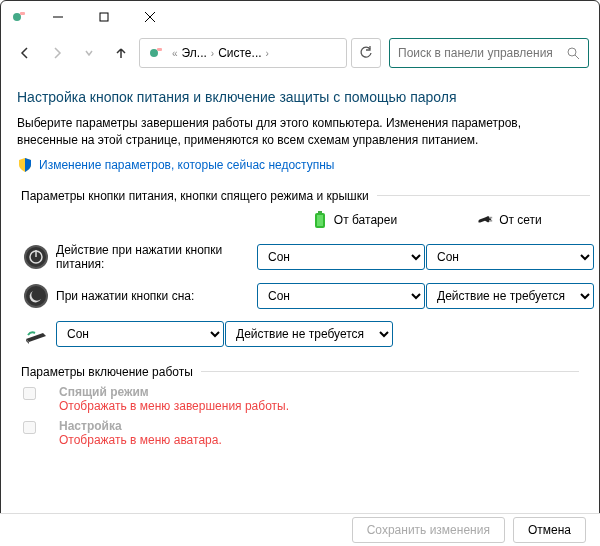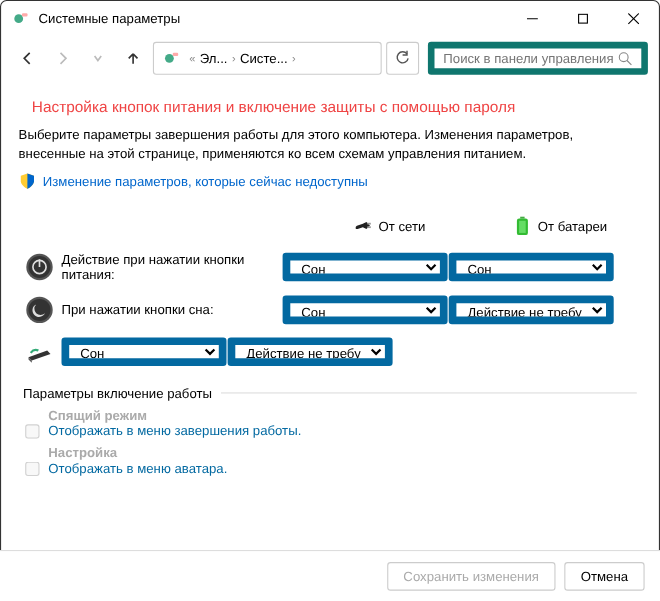--- a/index.html
+++ b/index.html
@@ -9,57 +9,56 @@
 .titlebar-title{font-size:12px;flex:1}
 .winbtn{width:46px;height:32px;display:flex;align-items:center;justify-content:center;font-size:10px}
 .navbar{display:flex;align-items:center;height:40px;padding:4px 10px;gap:4px}
 .navbtn{width:28px;height:28px;display:flex;align-items:center;justify-content:center;color:#555;border-radius:3px}
 .navbtn.dis{color:#bbb}
 .breadcrumb{flex:1;display:flex;align-items:center;border:1px solid #ccc;height:30px;border-radius:3px;padding:0 4px;background:#fff;max-width:210px}
 .breadcrumb .bc-icon{width:16px;height:16px;margin:0 4px}
 .breadcrumb .sep{color:#888;padding:0 4px;font-size:10px}
 .breadcrumb span{font-size:12px;white-space:nowrap;overflow:hidden;text-overflow:ellipsis}
 .refresh{width:30px;height:30px;display:flex;align-items:center;justify-content:center;border:1px solid #ccc;border-radius:3px;color:#555;margin-right:4px}
-.search{flex:1;height:30px;border:6px solid #0f766e;border-radius:3px;padding:0 8px;display:flex;align-items:center;max-width:200px}
+.search{flex:1;height:30px;border:1px solid #0f766e;border-radius:3px;padding:0 8px;display:flex;align-items:center;max-width:200px}
 .search input{border:none;outline:none;flex:1;font-size:12px;color:#888;background:transparent}
 .content{padding:10px 16px;overflow-y:auto;height:calc(546px - 32px - 40px - 46px)}
-.heading{color:#ef4444;font-size:14px;margin:6px 12px 10px}
+.heading{color:#0c4a6e;font-size:14px;margin:6px 0 10px}
 .desc{font-size:12px;line-height:1.4;margin-bottom:8px}
 .link{color:#0066cc;font-size:12px;display:flex;align-items:center;gap:6px;margin-bottom:16px}
 .link .shield{width:16px;height:16px}
 .groupbox{border:none;margin-top:6px}
 .legend{font-size:12px;padding:0 4px;display:flex;align-items:center;width:100%}
 .legend::after{content:'';flex:1;height:1px;background:#ddd;margin-left:8px}
 .colhdr{display:flex;align-items:center;padding:8px 0;margin-left:260px}
 .colhdr .col{display:flex;align-items:center;gap:6px;width:155px;font-size:12px;justify-content:center}
 .colhdr .bat{width:16px;height:18px}
 .row{display:flex;align-items:center;padding:6px 0;gap:1px}
 .row .icon{width:26px;height:26px;margin:0 6px}
 .row .label{font-size:12px;width:200px}
-.row select{width:150px;height:26px;font-size:12px;border:7px solid #0369a1;border-radius:3px;padding:0 6px;background:#fff}
+.row select{width:168px;height:26px;font-size:12px;border:1px solid #0369a1;border-radius:3px;padding:0 6px;background:#fff}
 .shutdown{margin-top:12px}
-.opt{display:flex;align-items:flex-end;gap:8px;margin:6px 0 4px 6px}
+.opt{display:flex;align-items:flex-start;gap:23px;margin:6px 0 4px 6px}
 .opt input{margin-top:2px}
 .opt .opttxt{font-size:12px}
 .opt .opttxt .t1{font-weight:600;color:#888}
-.opt .opttxt .t2{color:#0369a1}
+.opt .opttxt .t2{color:#ef4444}
 .opt input:disabled+.opttxt .t1{color:#aaa}
-.footer{position:absolute;bottom:0;left:0;right:0;height:46px;border-top:1px solid #ddd;display:flex;align-items:center;justify-content:flex-end;padding:0 14px;gap:8px;background:#fff}
+.footer{position:absolute;bottom:0;left:0;right:0;height:33px;border-top:1px solid #ddd;display:flex;align-items:center;justify-content:flex-end;padding:0 14px;gap:8px;background:#fff}
 .footer button{height:26px;padding:0 14px;font-size:12px;border:1px solid #ccc;border-radius:3px;background:#fff}
 .footer button:disabled{color:#aaa}
 </style>
 </head>
 <body>
 
 <div class="titlebar">
   <svg class="titlebar-icon" viewBox="0 0 16 16">
       <circle cx="6" cy="8" r="4" fill="#4a8"></circle>
       <rect x="9" y="3" width="5" height="3" fill="#faa" rx="1"></rect>
     </svg>
-  <span class="titlebar-title">Системные параметры</span>
   <div class="winbtn">
       <svg width="10" height="10" viewBox="0 0 10 10">
         <line x1="0" y1="5" x2="10" y2="5" stroke="#000"></line>
       </svg>
     </div>
   <div class="winbtn">
       <svg width="10" height="10" viewBox="0 0 10 10">
         <rect x="1" y="1" width="8" height="8" fill="none" stroke="#000"></rect>
       </svg>
     </div>
@@ -123,36 +122,37 @@
   <div class="desc">Выберите параметры завершения работы для этого компьютера. Изменения параметров, внесенные на этой странице, применяются ко всем схемам управления питанием.</div>
   <a class="link">
     <svg class="shield" viewBox="0 0 16 16">
         <path d="M8 1 L14 3 V8 C14 12 8 15 8 15 C8 15 2 12 2 8 V3 Z" fill="#fc3"></path>
         <path d="M8 1 L14 3 V8 C14 12 8 15 8 15 V1" fill="#06c"></path>
       </svg>
     <span>Изменение параметров, которые сейчас недоступны</span>
   </a>
 
   <fieldset class="groupbox">
+    <div class="legend">Параметры кнопки питания, кнопки спящего режима и крышки</div>
     <div class="colhdr">
+      <div class="col">
+        <svg class="bat" viewBox="0 0 12 18">
+            <rect x="4" y="0" width="4" height="2" fill="#4a4"></rect>
+            <rect x="1" y="2" width="10" height="15" rx="2" fill="#3b3"></rect>
+            <rect x="3" y="4" width="6" height="11" fill="#6d6"></rect>
+          </svg>
+        <span>От батареи</span>
+      </div>
       <div class="col">
         <svg class="bat" viewBox="0 0 20 14">
             <path d="M2 10 Q1 7 4 6 L10 4 L14 2 L18 6 L14 10 L10 8 L4 10 Z" fill="#222"></path>
             <rect x="15" y="3" width="4" height="2" fill="#999"></rect>
             <rect x="15" y="7" width="4" height="2" fill="#999"></rect>
           </svg>
         <span>От сети</span>
-      </div>
-      <div class="col">
-        <svg class="bat" viewBox="0 0 12 18">
-            <rect x="4" y="0" width="4" height="2" fill="#4a4"></rect>
-            <rect x="1" y="2" width="10" height="15" rx="2" fill="#3b3"></rect>
-            <rect x="3" y="4" width="6" height="11" fill="#6d6"></rect>
-          </svg>
-        <span>От батареи</span>
       </div>
     </div>
 
     <div class="row">
       <svg class="icon" viewBox="0 0 26 26">
           <circle cx="13" cy="13" r="12" fill="#555"></circle>
           <circle cx="13" cy="13" r="10" fill="#333"></circle>
           <circle cx="13" cy="13" r="6" fill="none" stroke="#ddd" stroke-width="1.5"></circle>
           <line x1="13" y1="6" x2="13" y2="13" stroke="#ddd" stroke-width="1.5"></line>
         </svg>

